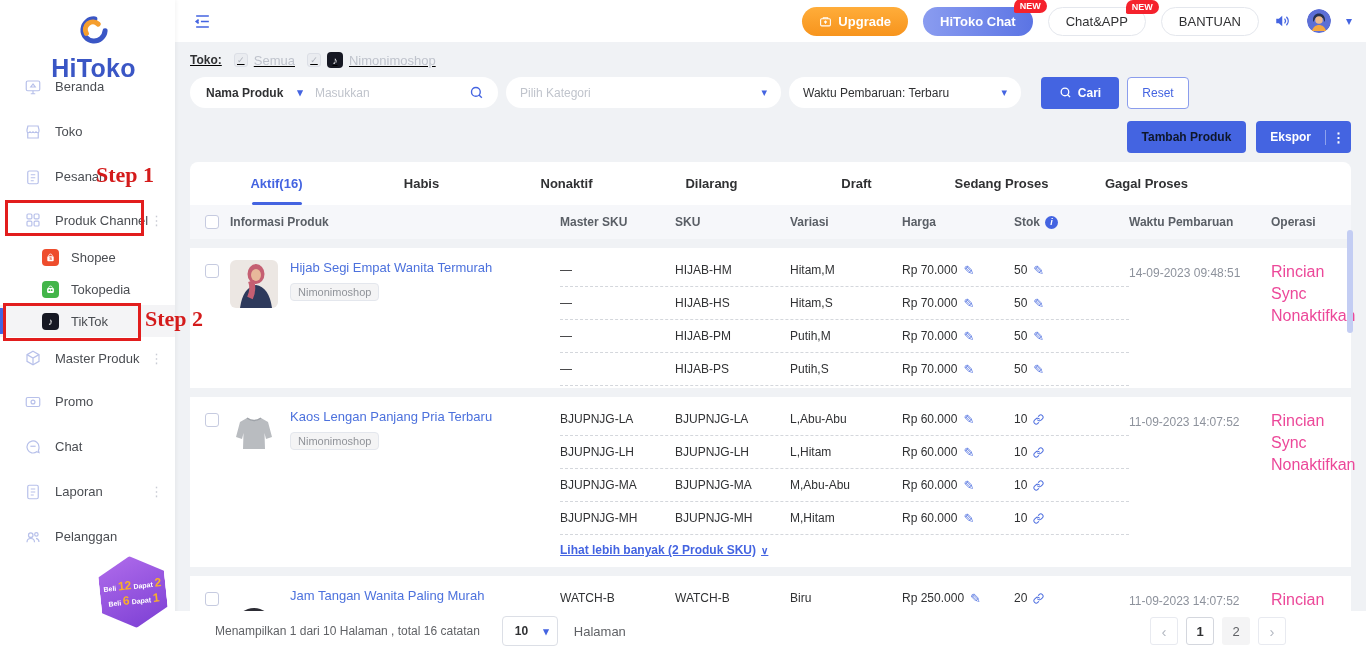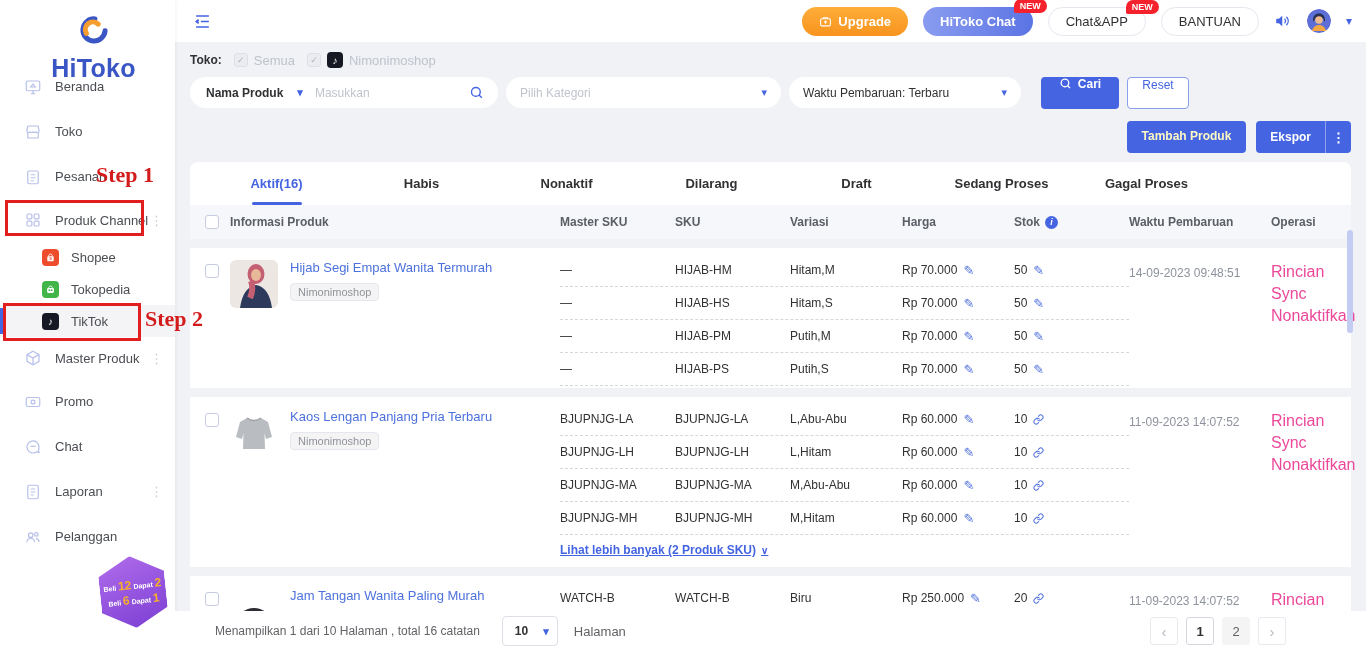--- a/index.html
+++ b/index.html
@@ -49,46 +49,46 @@
   .pill.upgrade { background:linear-gradient(180deg,#ffad3a,#f7941d); color:#fff; font-weight:700; gap:6px; }
   .pill.hitoko-chat { background:linear-gradient(90deg,#8a9cf0,#5b74e4); color:#fff; font-weight:700; }
   .pill.light { background:#fff; border:1px solid #e4e7ed; color:#303133; }
   .new-badge { position:absolute; top:-8px; right:-14px; background:#f5222d; color:#fff;
     font-size:9px; font-weight:700; padding:2px 6px; border-radius:8px 8px 8px 2px; }
   .avatar { width:24px; height:24px; border-radius:50%; overflow:hidden; flex:none; cursor:pointer; }
   .caret { color:#4464e1; font-size:12px; cursor:pointer; }
 
   
   .content { padding:0 15px; }
-  .toko-row { display:flex; align-items:center; gap:12px; height:24px; margin-top:6px; }
+  .toko-row { display:flex; align-items:center; gap:12px; height:24px; margin-top:6px;text-decoration:underline; }
   .toko-label { font-size:12px; font-weight:700; color:#303133; }
   .cb-group { display:flex; align-items:center; gap:6px; color:#bfc3cc; font-size:13px; }
   .cb-dis { width:14px; height:14px; border-radius:3px; background:#eaecf0; border:1px solid #dcdfe6;
     color:#aeb2bb; font-size:9px; display:flex; align-items:center; justify-content:center; }
   .filter-row { display:flex; align-items:center; margin-top:5px; height:31px; gap:8px; }
   .fpill { background:#fff; border-radius:16px; height:31px; display:flex; align-items:center;
     font-size:12px; padding:0 14px; }
   .search-group { width:308px; padding:0; }
   .sg-label { display:flex; align-items:center; gap:14px; padding:0 12px 0 16px; font-weight:700;
     color:#303133; cursor:pointer; }
   .sg-input { flex:1; border:none; outline:none; font-size:12px; color:#303133;
     font-family:"Liberation Sans",sans-serif; background:transparent; min-width:0; }
   .sg-input::placeholder { color:#c0c4cc; }
   .sg-search { padding-right:14px; display:flex; cursor:pointer; }
   .kategori { width:275px; justify-content:space-between; color:#c0c4cc; cursor:pointer; }
   .waktu { width:232px; justify-content:space-between; color:#303133; cursor:pointer; }
   .blue-caret { color:#4464e1; font-size:11px; }
   .btn { border:none; border-radius:4px; height:32px; font-size:12px; font-weight:700;
-    display:flex; justify-content:center; cursor:pointer;
+    display:flex; align-items:center; justify-content:center; cursor:pointer;
     font-family:"Liberation Sans",sans-serif; }
   .btn-cari { background:#4464e1; color:#fff; width:78px; gap:6px; margin-left:12px; }
   .btn-reset { background:#fff; color:#4464e1; border:1px solid #8b9ded; width:62px; font-weight:400; }
 
   .action-row { display:flex; justify-content:flex-end; gap:10px; margin-top:13px; height:29px; }
-  .btn-tambah { background:#4464e1; color:#fef9c3; padding:8px 15px; }
+  .btn-tambah { background:#4464e1; color:#0f172a; padding:8px 15px; }
   .btn-ekspor { background:#4464e1; color:#fff; padding:0; display:flex; }
   .ekspor-txt { padding:0 14px; display:flex; align-items:center; height:100%; }
   .ekspor-dots { width:26px; border-left:1px solid rgba(255,255,255,.4); display:flex;
     align-items:center; justify-content:center; font-size:13px; }
 
   
   .card { margin-top:12px; }
   .tabs { background:#fff; border-radius:8px 8px 0 0; height:43px; display:flex; padding-left:14px; }
   .tab { width:145px; display:flex; align-items:center; justify-content:center; font-size:13px;
     font-weight:700; color:#303133; position:relative; cursor:pointer; }

